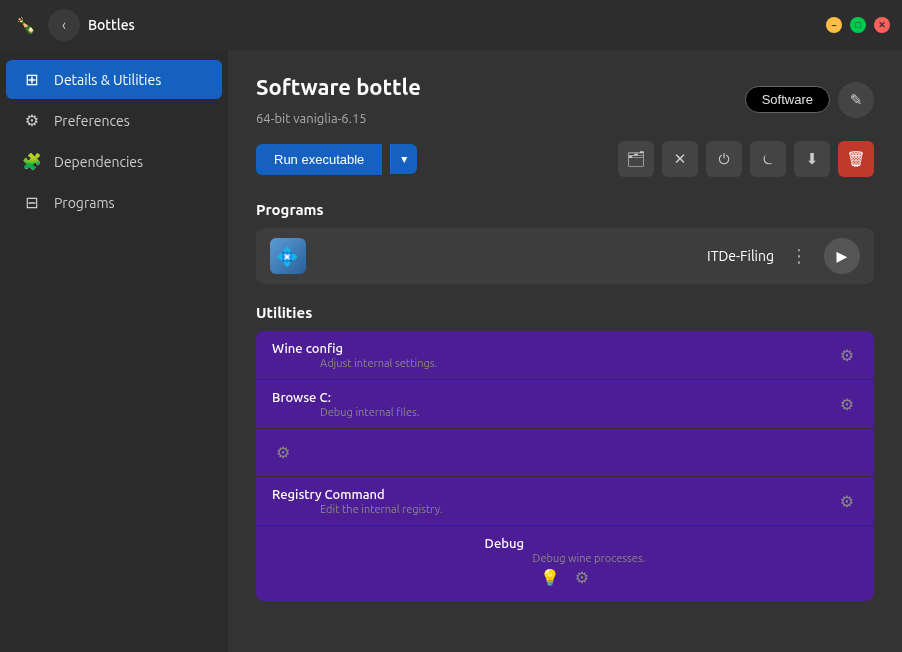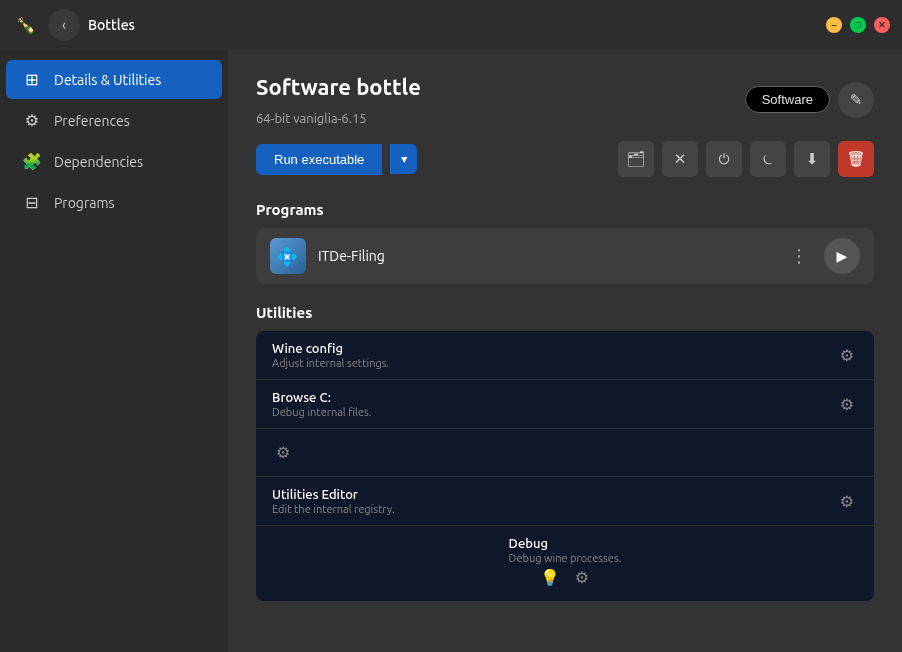--- a/index.html
+++ b/index.html
@@ -230,20 +230,21 @@
       display: flex;
       align-items: center;
       justify-content: center;
       font-size: 18px;
       flex-shrink: 0;
     }
     .program-name {
       flex: 1;
       color: #ffffff;
       font-size: 14px;
+      text-align: right;
     }
     .program-menu-btn {
       background: none;
       border: none;
       color: #aaa;
       cursor: pointer;
       font-size: 18px;
       padding: 4px;
     }
     .program-play-btn {
@@ -256,40 +257,41 @@
       display: flex;
       align-items: center;
       justify-content: center;
       color: #fff;
       font-size: 14px;
     }
 
     
     .utilities-section {}
     .utility-row {
-      background: #0f172a;
+      background: #4c1d95;
       border-radius: 0;
       display: flex;
       align-items: center;
       padding: 10px 16px;
       border-bottom: 1px solid #2f2f2f;
     }
     .utility-row:first-child { border-radius: 8px 8px 0 0; }
     .utility-row:last-child { border-radius: 0 0 8px 8px; border-bottom: none; flex-direction: column; }
     .utility-row:only-child { border-radius: 8px; }
     .utility-text { flex: 1; }
     .utility-name {
       color: #ffffff;
       font-size: 13px;
       font-weight: 500;
     }
     .utility-desc {
       color: #888888;
       font-size: 11px;
       margin-top: 2px;
+      margin-left: 48px;
     }
     .utility-actions {
       display: flex;
       gap: 6px;
       align-items: center;
     }
     .gear-btn {
       background: none;
       border: none;
       color: #888;
@@ -432,21 +434,21 @@
       <div class="utility-row">
         <div class="utility-actions">
           <button class="gear-btn">
             <span>⚙</span>
           </button>
         </div>
       </div>
 
       <div class="utility-row">
         <div class="utility-text">
-          <div class="utility-name">Utilities Editor</div>
+          <div class="utility-name">Registry Command</div>
           <div class="utility-desc">Edit the internal registry.</div>
         </div>
         <div class="utility-actions">
           <button class="gear-btn">
             <span>⚙</span>
           </button>
         </div>
       </div>
 
       <div class="utility-row" style="border-radius: 0 0 8px 8px; border-bottom: none;">

